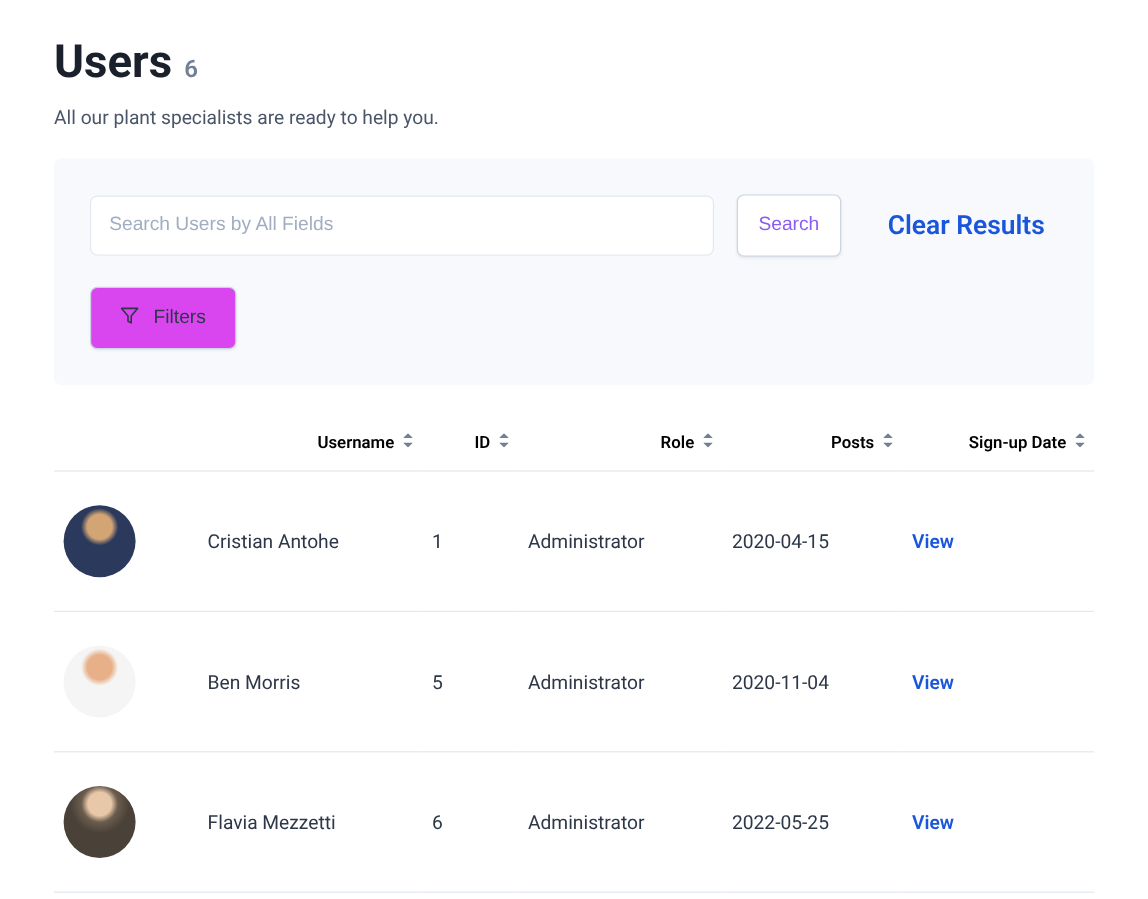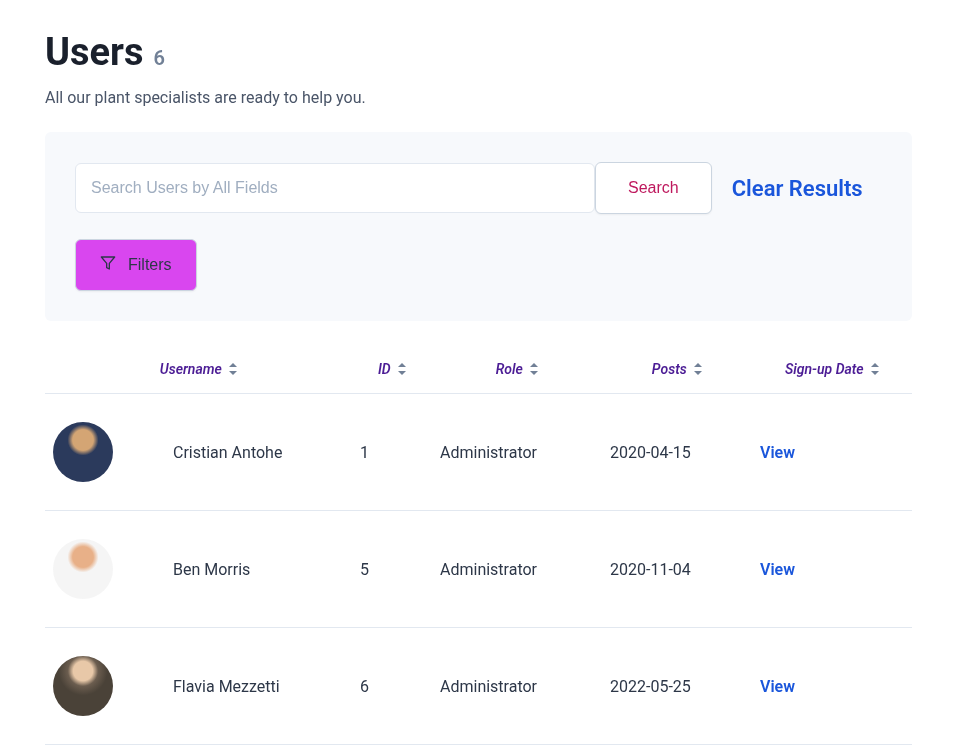--- a/index.html
+++ b/index.html
@@ -40,46 +40,46 @@
     }
     .filter-panel {
       background: #f7f9fc;
       border-radius: 6px;
       padding: 30px;
       margin-top: 25px;
       margin-bottom: 25px;
     }
     .search-row {
       display: flex;
-      gap: 0;
+      gap: 19px;
       align-items: center;
       margin-bottom: 25px;
     }
     .search-input {
       flex: 0 0 520px;
       height: 50px;
       border: 1px solid #e2e8f0;
       border-radius: 6px;
       padding: 0 15px;
       font-size: 16px;
       color: #4a5568;
       background: #fff;
     }
     .search-input::placeholder {
       color: #a0aec0;
     }
     .search-btn {
       height: 52px;
-      padding: 0 32px;
+      padding: 0 17px;
       background: #fff;
       border: 1px solid #cbd5e0;
       border-radius: 6px;
       font-size: 16px;
       font-weight: 500;
-      color: #be185d;
+      color: #8b5cf6;
       cursor: pointer;
       box-shadow: 0 1px 2px rgba(0,0,0,0.05);
     }
     .clear-link {
       margin-left: 20px;
       color: #1a56db;
       font-size: 22px;
       font-weight: 600;
       cursor: pointer;
     }
@@ -101,27 +101,26 @@
     .filters-btn svg {
       width: 16px;
       height: 16px;
       stroke: #2d3748;
     }
     .user-table {
       width: 100%;
       border-collapse: collapse;
     }
     .user-table th {
-      text-align: center;
+      text-align: right;
       padding: 15px 8px;
       font-size: 14px;
       font-weight: 600;
-      color: #4c1d95;
+      color: #000000;
       border-bottom: 1px solid #e2e8f0;
-      font-style: italic;
     }
     .sort-icon {
       display: inline-block;
       margin-left: 4px;
       vertical-align: middle;
     }
     .sort-icon svg {
       width: 8px;
       height: 12px;
       fill: #718096;

